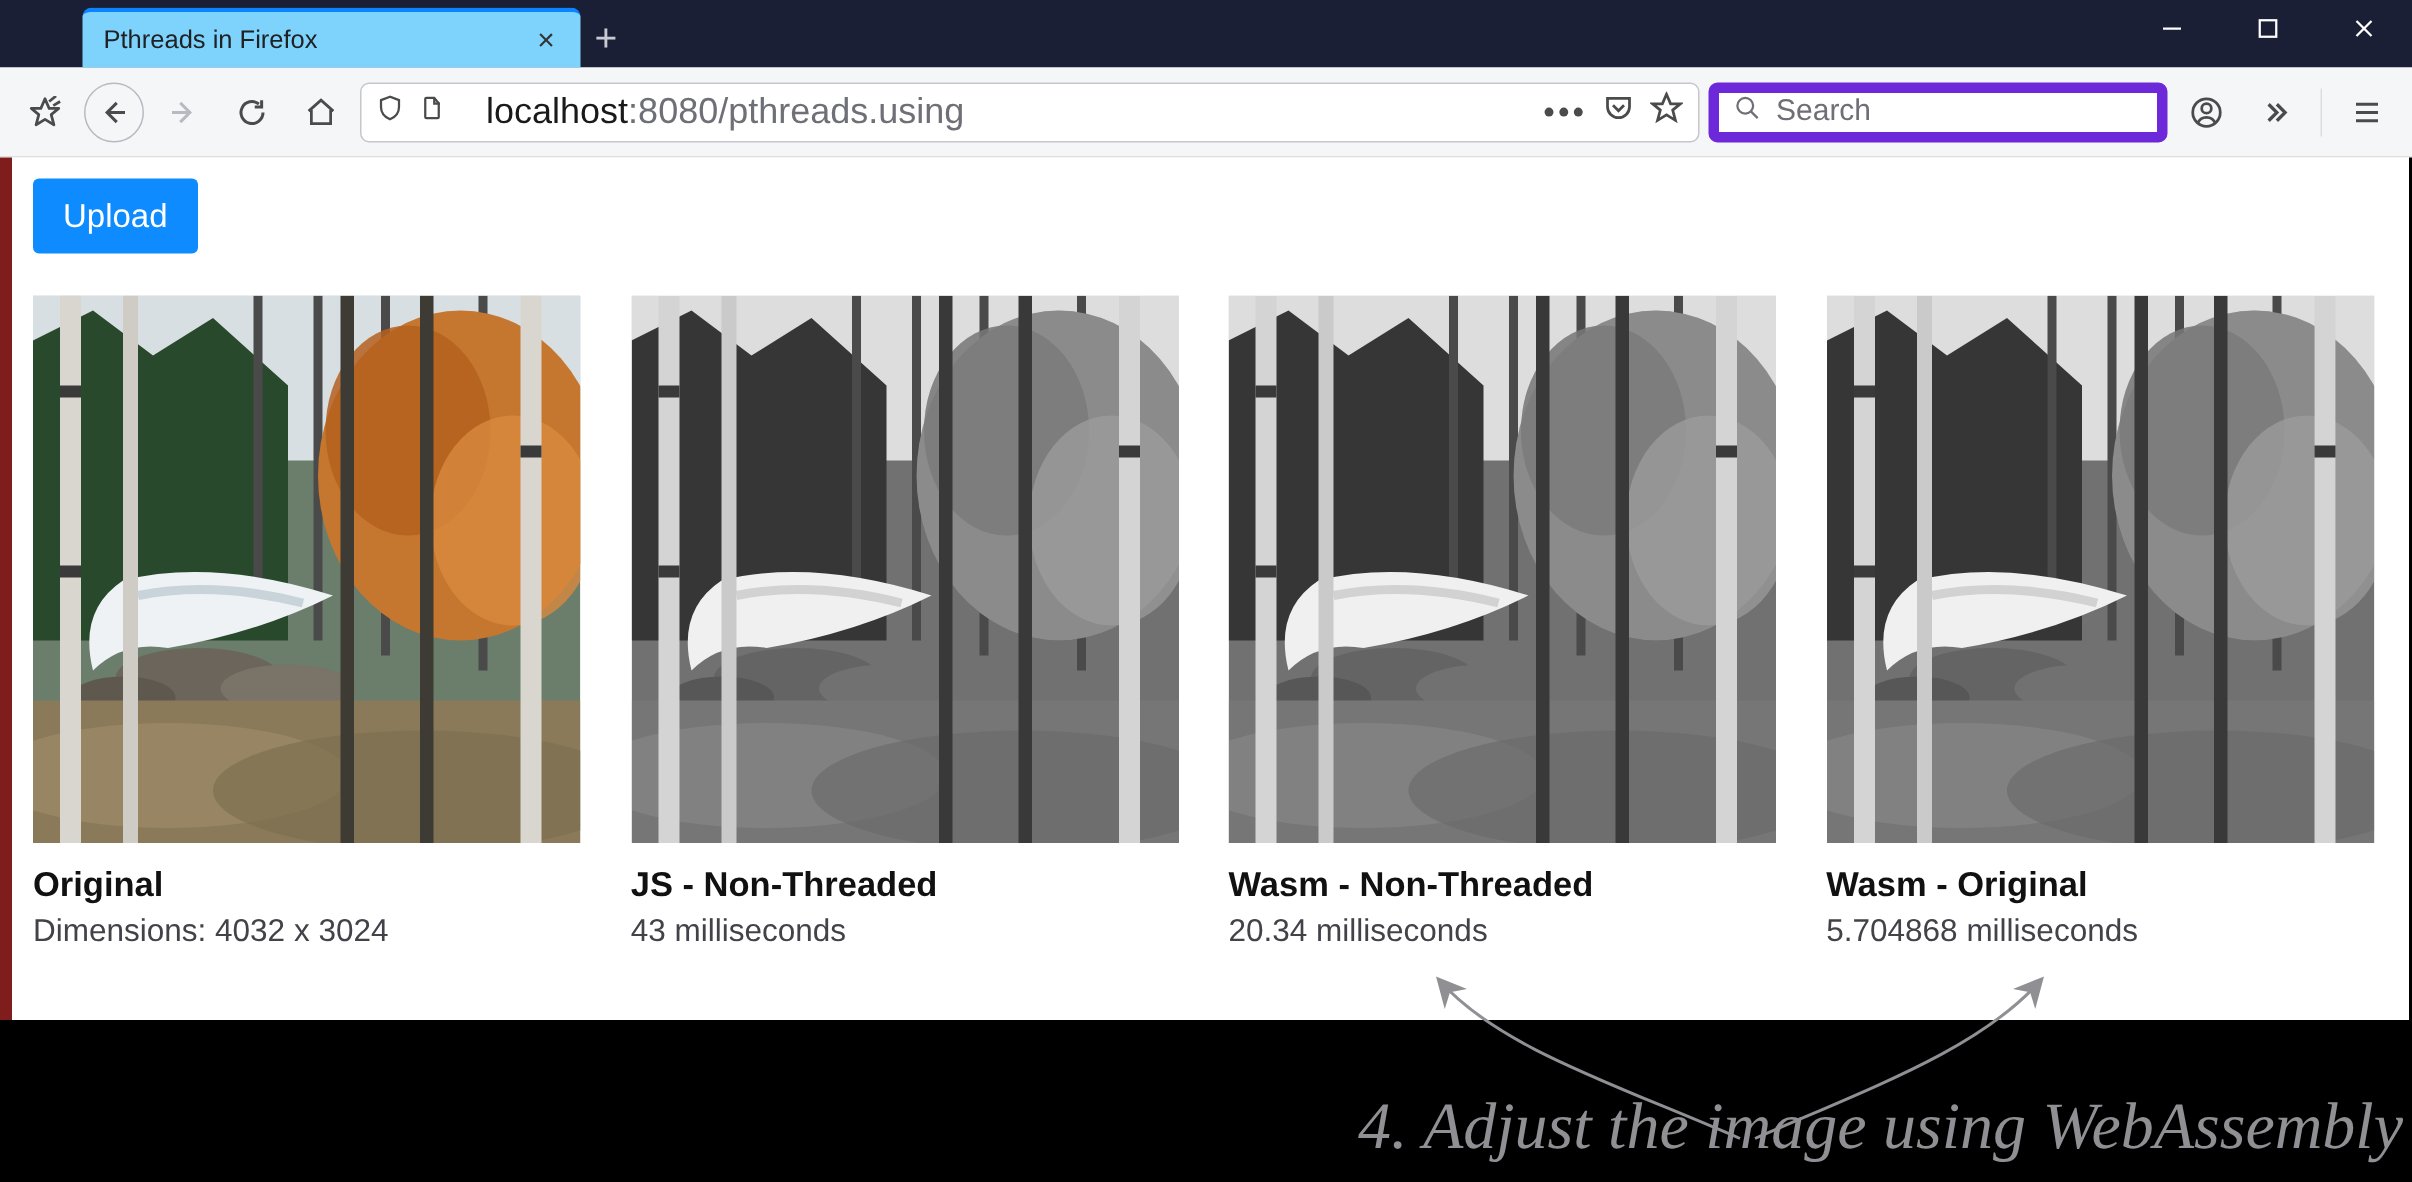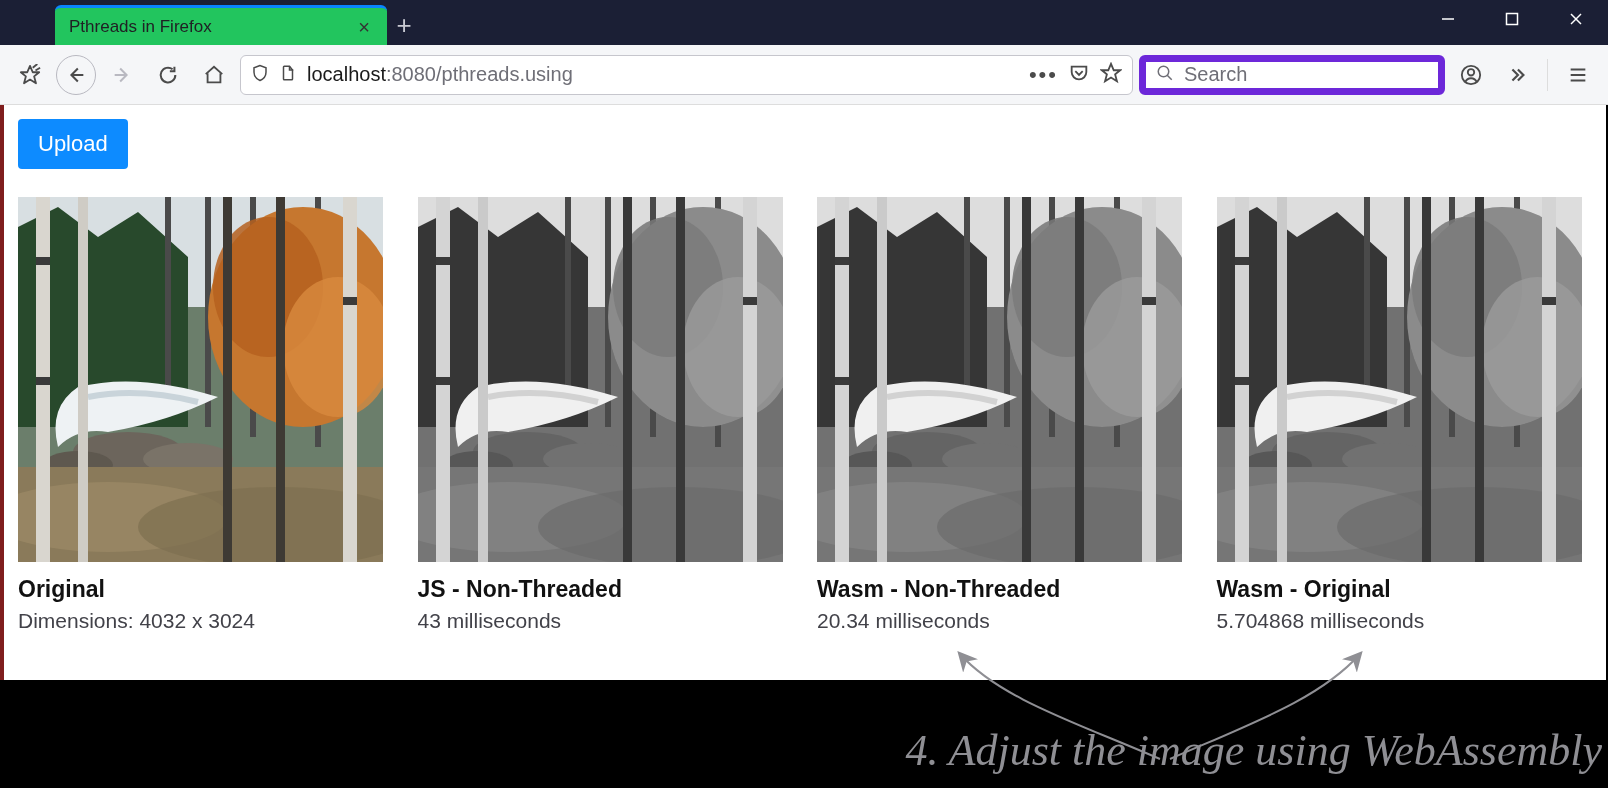--- a/index.html
+++ b/index.html
@@ -2,44 +2,44 @@
 <html><head>
 <meta charset="utf-8">
 <style>
   * { box-sizing: border-box; margin: 0; padding: 0; }
   html, body { width: 1608px; height: 788px; font-family: "Segoe UI", Arial, sans-serif; background: #000; overflow: hidden; }
 
   
   .browser { background: #fff; }
   .titlebar { height: 45px; background: #1b1f35; display: flex; align-items: flex-start; }
   .tab-strip { display: flex; align-items: flex-end; height: 45px; padding-left: 55px; }
-  .tab { background: #22c55e; height: 40px; width: 332px; margin-top: 5px; border-top-left-radius: 6px; border-top-right-radius: 6px; display: flex; align-items: center; padding: 0 14px; gap: 10px; border-top: 3px solid #0a84ff; }
+  .tab { background: #7dd3fc; height: 40px; width: 332px; margin-top: 5px; border-top-left-radius: 6px; border-top-right-radius: 6px; display: flex; align-items: center; padding: 0 14px; gap: 10px; border-top: 3px solid #0a84ff; }
   .tab-title { flex: 1; font-size: 17px; color: #202124; white-space: nowrap; overflow: hidden; }
   .tab-close { width: 18px; height: 18px; display:flex; align-items:center; justify-content:center; color:#333; font-size:20px; line-height:1;}
   .new-tab { width: 34px; height: 40px; display:flex; align-items:center; justify-content:center; color:#c8c9d2; font-size:26px; margin-top:5px;}
   .win-controls { margin-left: auto; display:flex; }
   .win-btn { width: 64px; height: 38px; display:flex; align-items:center; justify-content:center; color:#fff; }
   .win-btn svg { width:14px; height:14px; }
 
   .toolbar { height: 60px; background: #f5f6f8; border-bottom: 1px solid #ddd; display:flex; align-items:center; padding: 0 10px; gap: 6px; }
   .tb-icon { width: 40px; height: 40px; display:flex; align-items:center; justify-content:center; color:#4b4b4b; border-radius:4px; }
   .tb-icon.circle { border: 1.5px solid #b9b9c1; border-radius:50%; width:40px; height:40px; }
   .tb-icon.disabled { color:#b9b9c1; }
   .url-bar { flex: 1; height: 40px; background:#fff; border:1px solid #c6c6cd; border-radius:6px; display:flex; align-items:center; padding: 0 10px; gap:10px; }
-  .url-text { flex:1; font-size:20px; color:#1a1a1a; display:flex; align-items:flex-start; white-space:nowrap; overflow:hidden;}
+  .url-text { flex:1; font-size:24px; color:#1a1a1a; display:flex; align-items:flex-start; white-space:nowrap; overflow:hidden;margin-left:17px;}
   .url-text .dim { color:#6f6f77; }
   .search-bar { width: 306px; height: 40px; background:#fff; border:7px solid #6d28d9; border-radius:6px; display:flex; align-items:center; padding: 0 10px; gap:10px; color:#6f6f77; }
   .search-bar input { border:none; outline:none; font-size:20px; width:100%; color:#1a1a1a; background:transparent; }
   .search-bar input::placeholder{ color:#6f6f77; }
   .icon-svg { width:22px; height:22px; }
   .icon-svg.sm { width:18px; height:18px; }
   .dots { font-size:22px; letter-spacing:2px; color:#4b4b4b; }
 
   
-  .page { background:#fff; padding: 14px; height: 575px; border-left:4px solid #7f1d1d; border-right:2px solid #000;}
+  .page { background:#fff; padding: 14px; height: 575px; border-left:8px solid #7f1d1d; border-right:2px solid #000;}
   .upload-btn { background:#0d8bff; color:#fff; border:none; font-size:22px; padding: 12px 20px; border-radius:4px; cursor:pointer; margin-bottom: 28px; }
   .grid { display:flex; gap: 24px; }
   .card { width: 402px; }
   .thumb { width:365px; height:365px; display:block; position:relative; overflow:hidden; }
   .thumb svg { width:100%; height:100%; display:block; }
   .card h3 { font-size:23px; font-weight:700; margin-top:14px; color:#111; }
   .card p { font-size:21px; color:#424249; margin-top:6px; }
 
   
   .annot { position:absolute; bottom:0; left:0; width:1608px; height:108px; background:#000; pointer-events:none; }

